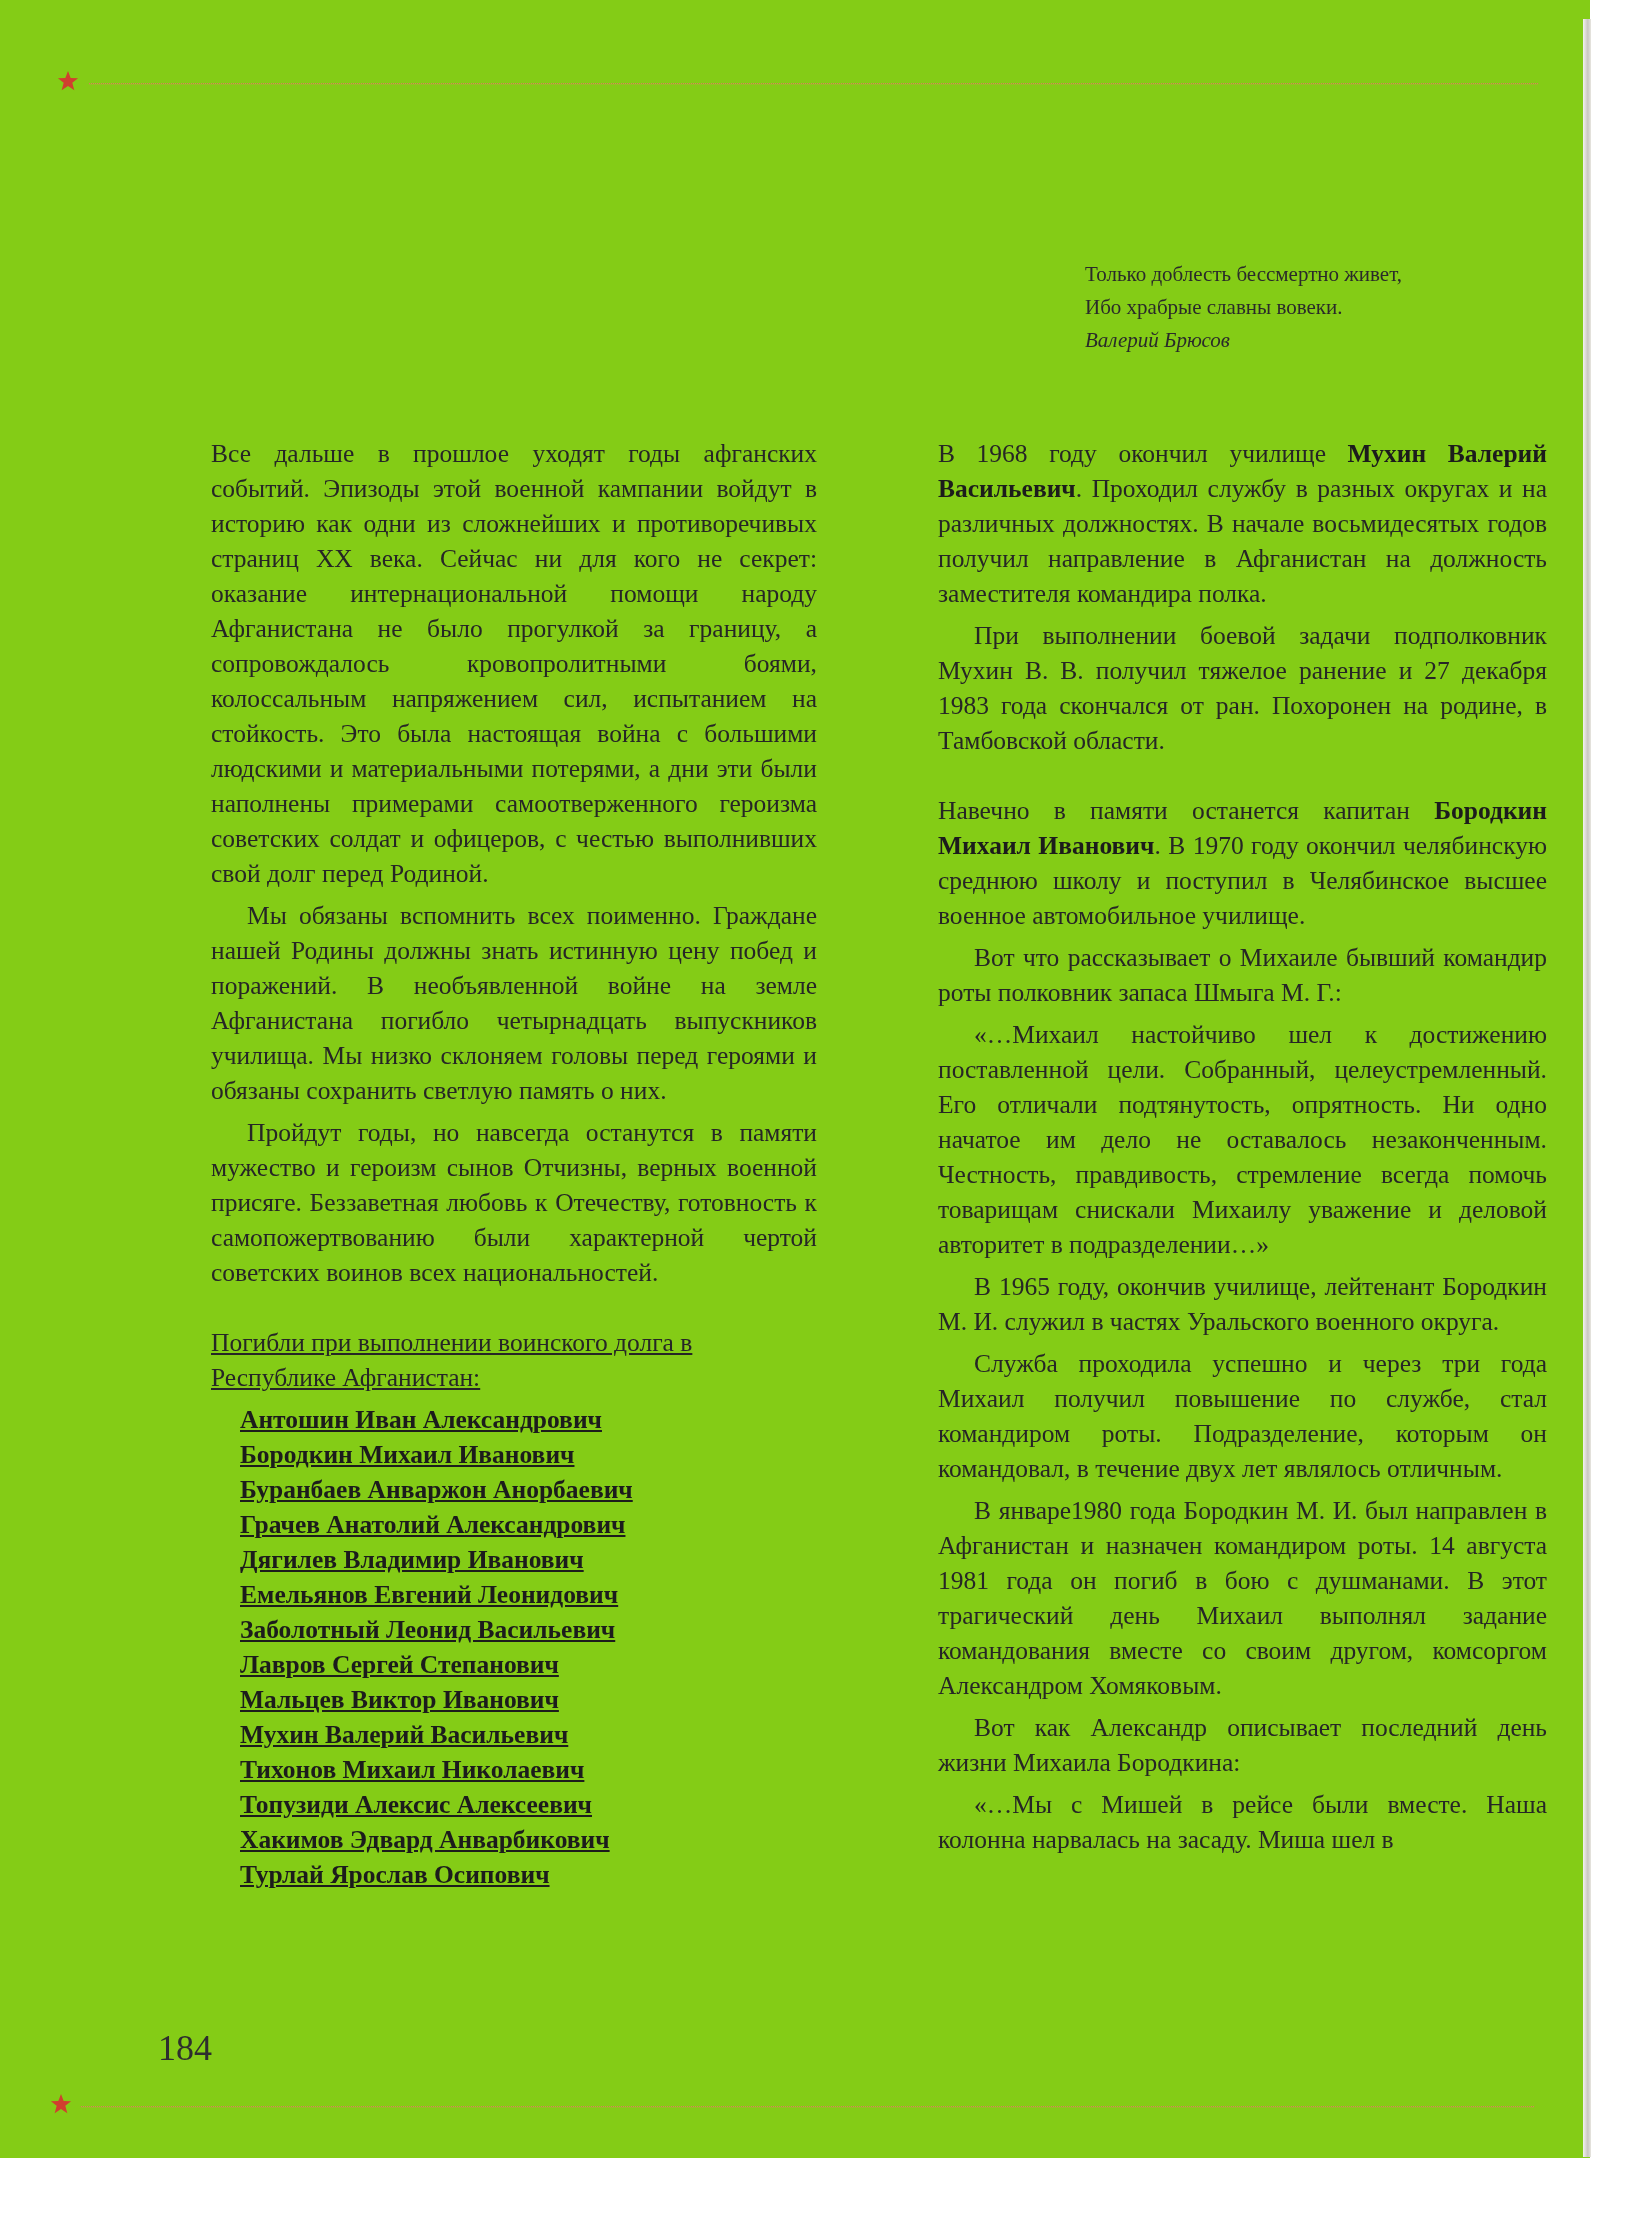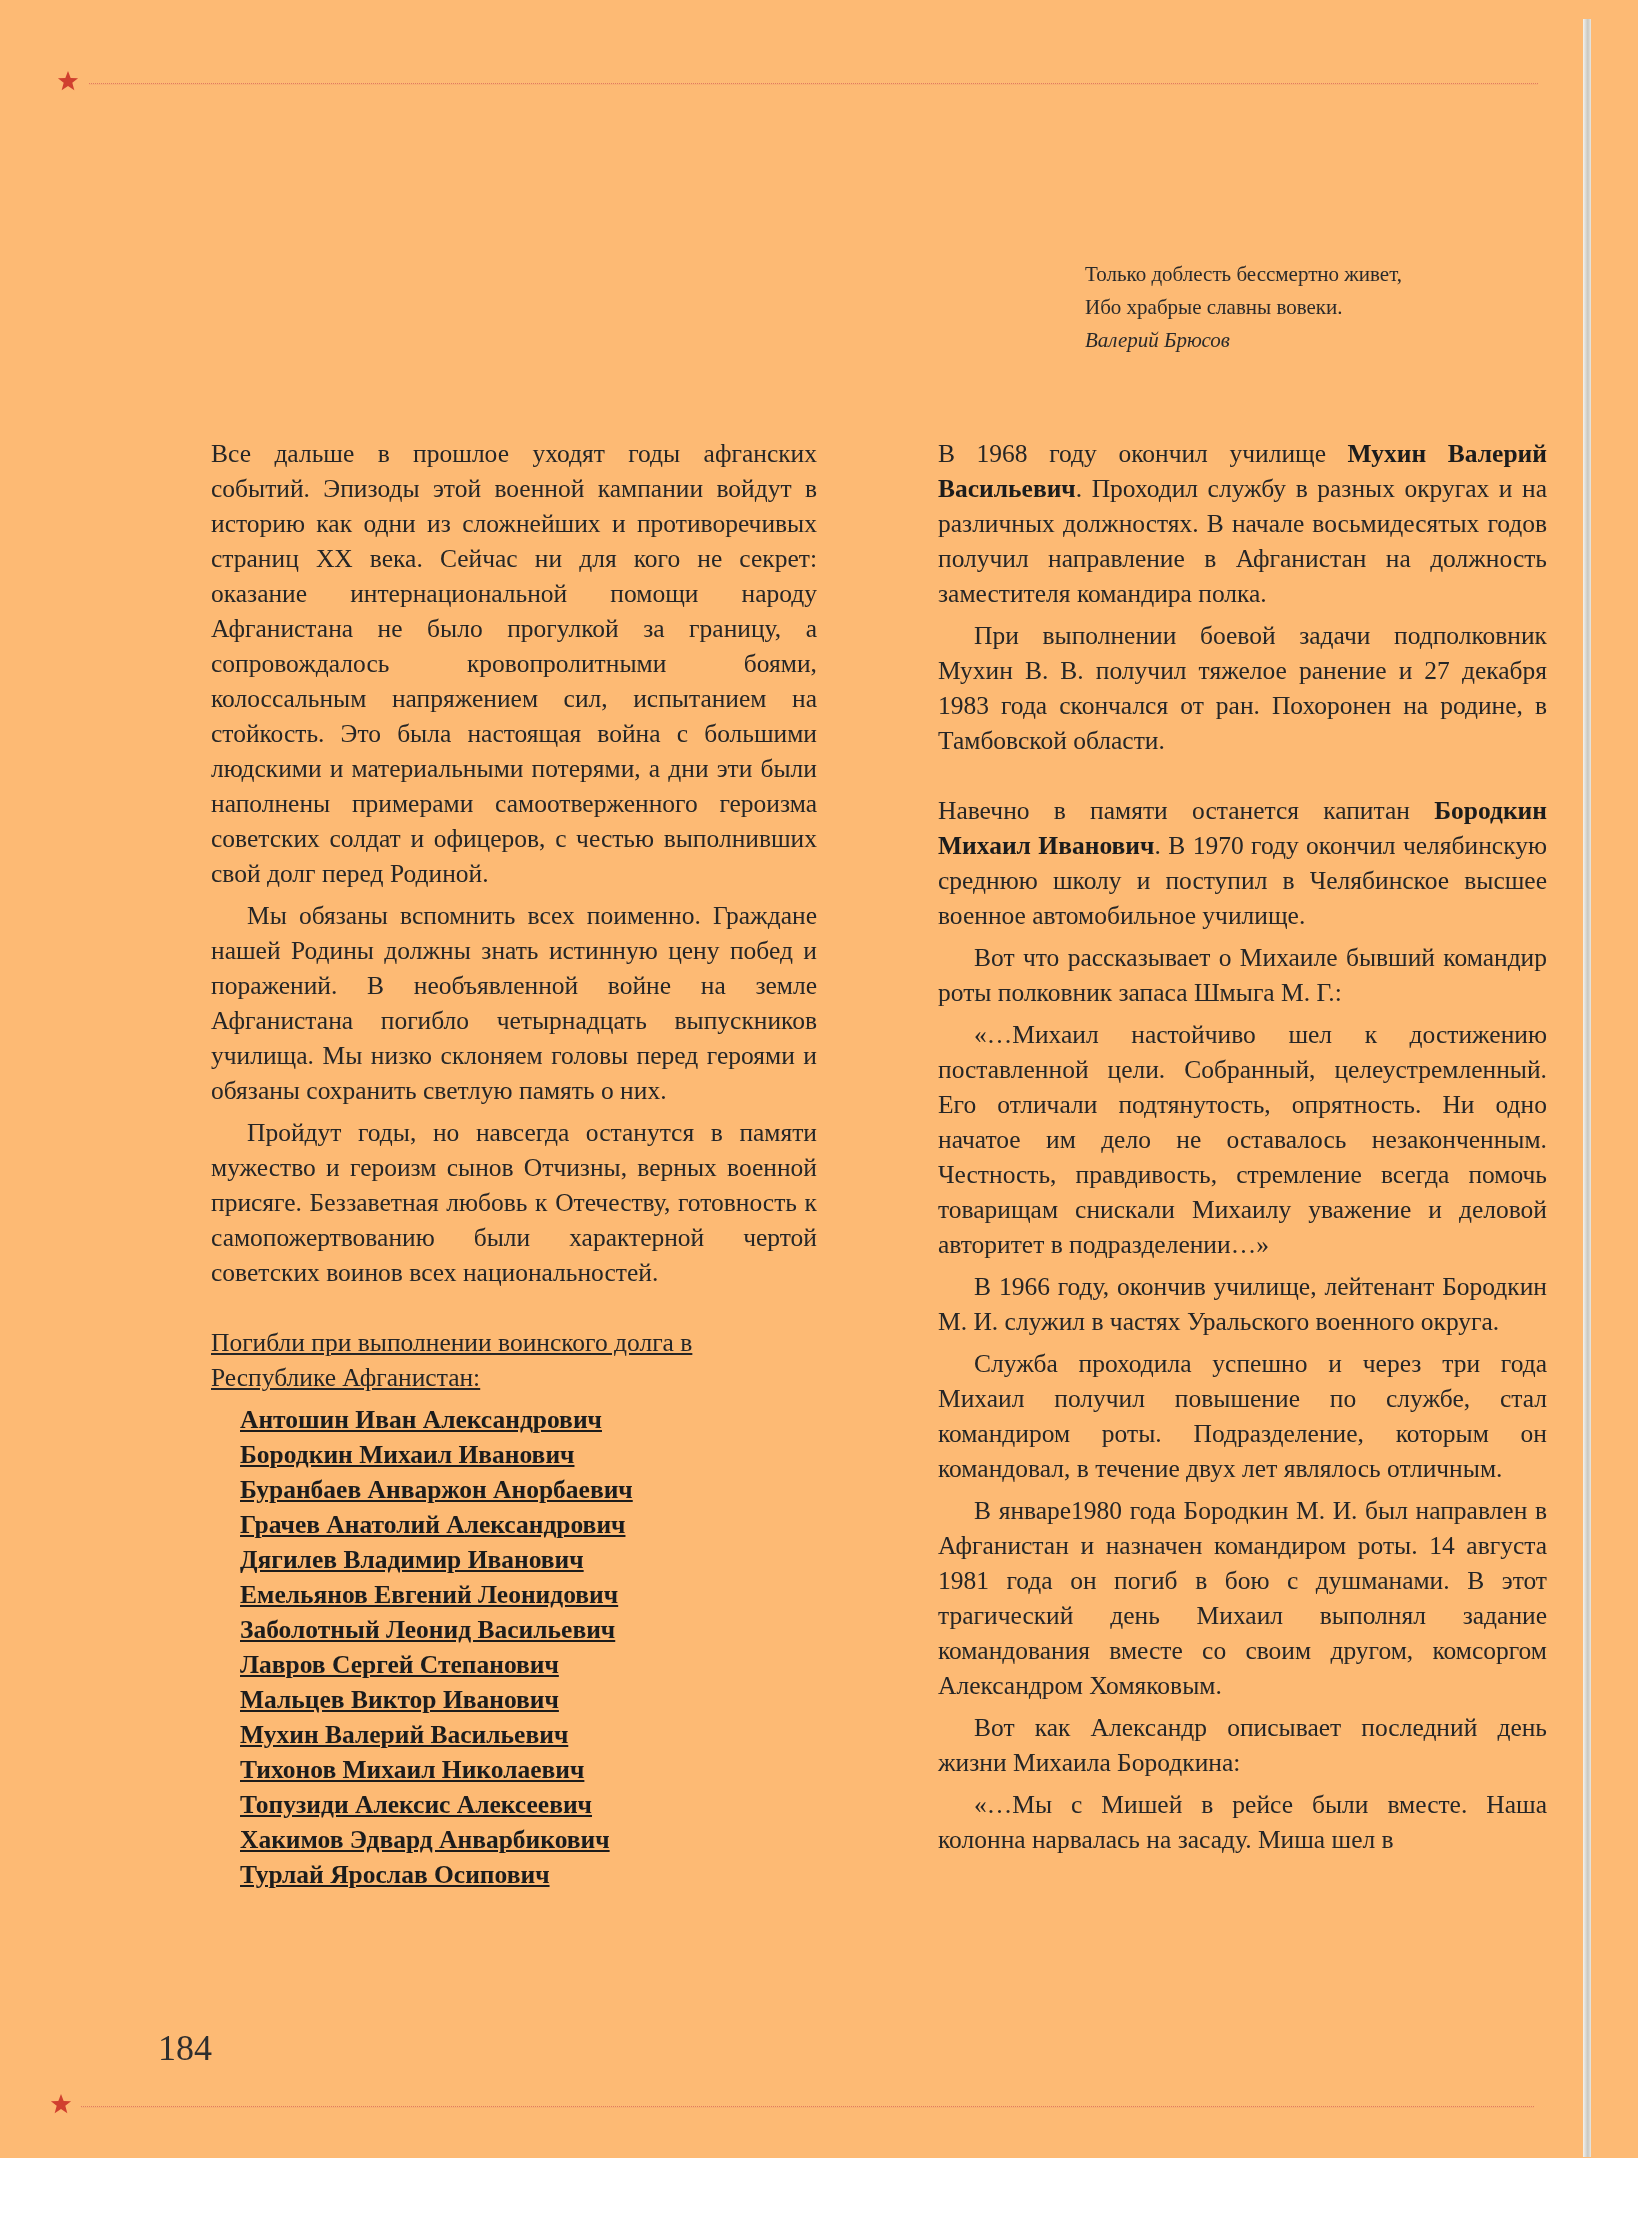--- a/index.html
+++ b/index.html
@@ -14,22 +14,21 @@
       overflow: hidden;
       font-family: "DejaVu Serif", "Liberation Serif", serif;
       color: #2a2a2a;
     }
     .paper {
       position: absolute;
       left: 0;
       top: 0;
       width: 1590px;
       height: 2158px;
-      background: #fdba74;
-      padding-left: 48px;
+      background: #84cc16;
     }
     .gutter {
       position: absolute;
       left: 1583px;
       top: 19.4px;
       width: 7.7px;
       height: 2138px;
       background: linear-gradient(to right, #f3f2ee, #c9c7c0 60%, #e8e6e0);
     }
     .rule-row {
@@ -138,21 +137,21 @@
     </ul>
   </div>
 
   <div class="col col-right">
     <p><span>В 1968 году окончил училище </span><b>Мухин Валерий Васильевич</b><span>. Проходил службу в разных округах и на различных должностях. В начале восьмидесятых годов получил направление в Афганистан на должность заместителя командира полка.</span></p>
     <p class="indent">При выполнении боевой задачи подполковник Мухин В. В. получил тяжелое ранение и 27 декабря 1983 года скончался от ран. Похоронен на родине, в Тамбовской области.</p>
 
     <p class="gap"><span>Навечно в памяти останется капитан </span><b>Бородкин Михаил Иванович</b><span>. В 1970 году окончил челябинскую среднюю школу и поступил в Челябинское высшее военное автомобильное училище.</span></p>
     <p class="indent">Вот что рассказывает о Михаиле бывший командир роты полковник запаса Шмыга М. Г.:</p>
     <p class="indent">«…Михаил настойчиво шел к достижению поставленной цели. Собранный, целеустремленный. Его отличали подтянутость, опрятность. Ни одно начатое им дело не оставалось незаконченным. Честность, правдивость, стремление всегда помочь товарищам снискали Михаилу уважение и деловой авторитет в подразделении…»</p>
-    <p class="indent">В 1966 году, окончив училище, лейтенант Бородкин М. И. служил в частях Уральского военного округа.</p>
+    <p class="indent">В 1965 году, окончив училище, лейтенант Бородкин М. И. служил в частях Уральского военного округа.</p>
     <p class="indent">Служба проходила успешно и через три года Михаил получил повышение по службе, стал командиром роты. Подразделение, которым он командовал, в течение двух лет являлось отличным.</p>
     <p class="indent">В январе1980 года Бородкин М. И. был направлен в Афганистан и назначен командиром роты. 14 августа 1981 года он погиб в бою с душманами. В этот трагический день Михаил выполнял задание командования вместе со своим другом, комсоргом Александром Хомяковым.</p>
     <p class="indent">Вот как Александр описывает последний день жизни Михаила Бородкина:</p>
     <p class="indent">«…Мы с Мишей в рейсе были вместе. Наша колонна нарвалась на засаду. Миша шел в</p>
   </div>
 
   <div class="page-number">184</div>
 
   <div class="rule-row" style="top:2093px; width:1550px;">
     <span class="star" style="left:50px; top:0px;">

